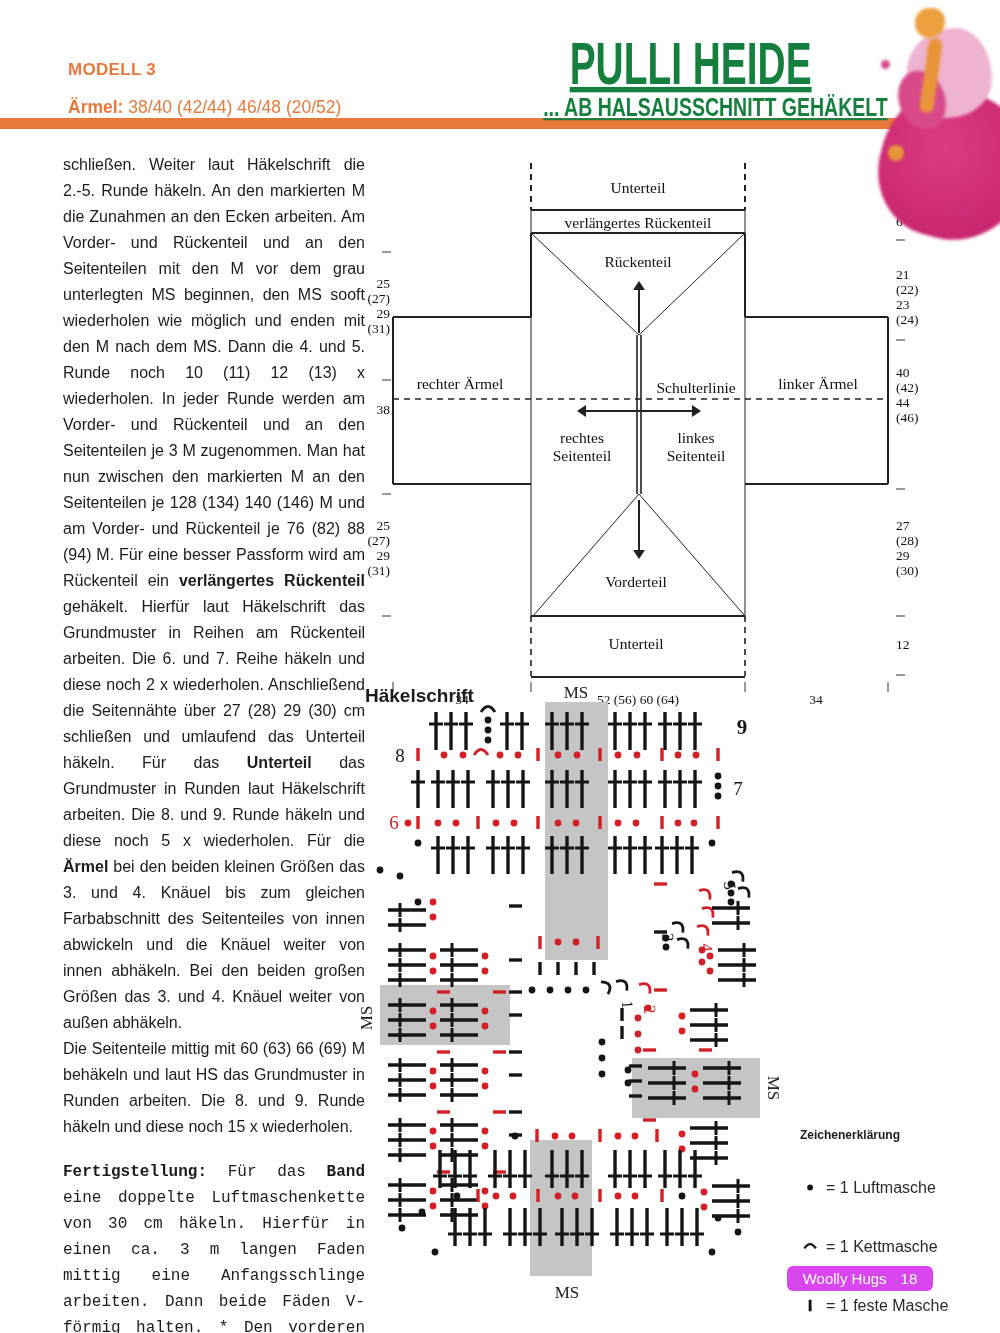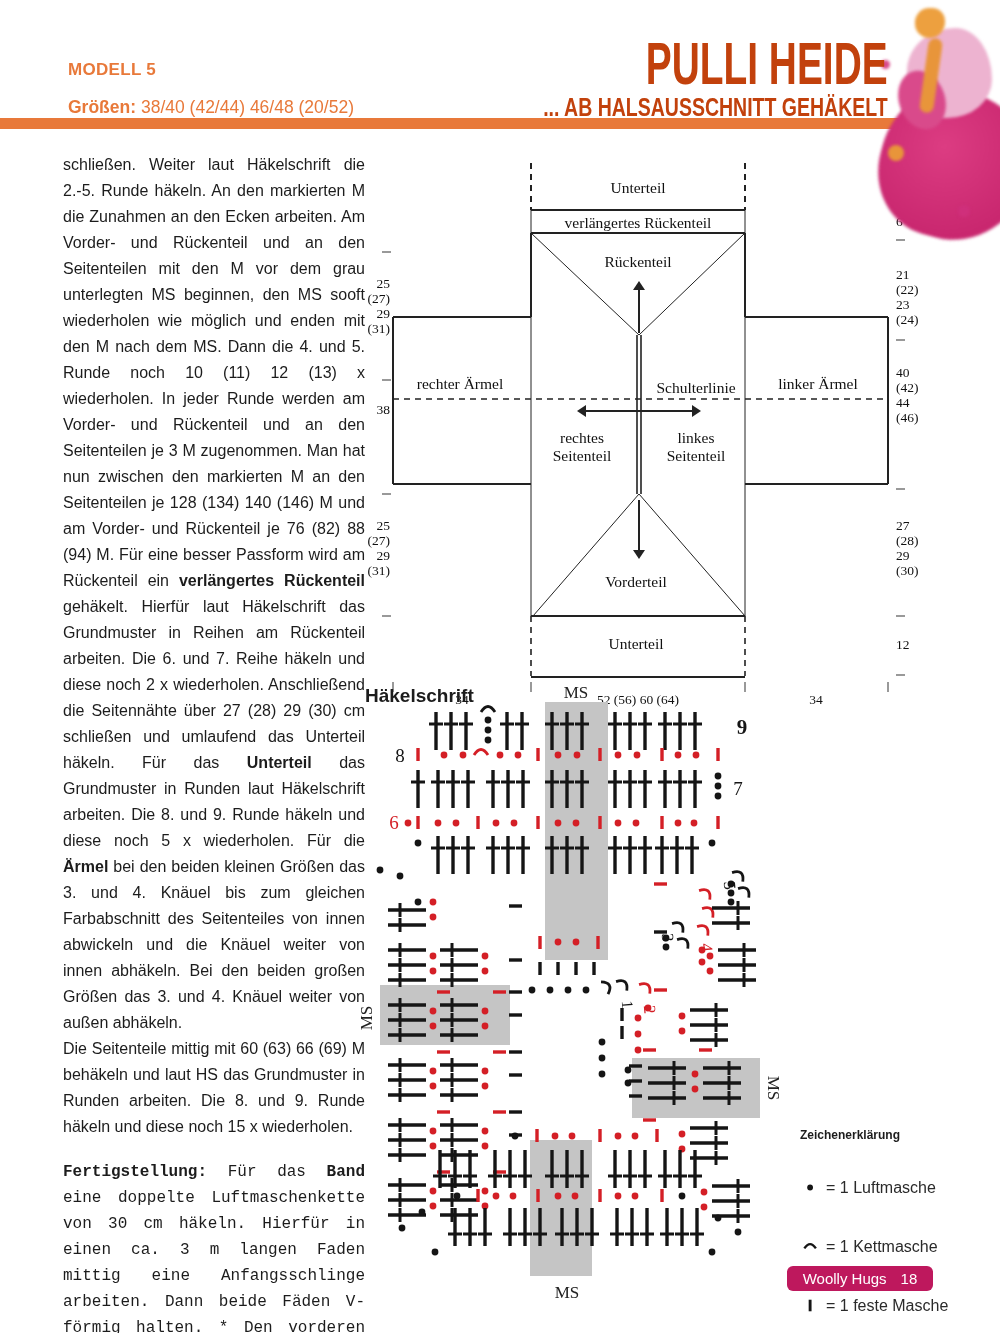--- a/index.html
+++ b/index.html
@@ -3,21 +3,21 @@
 <meta charset="utf-8">
 <style>
   html,body{margin:0;padding:0;background:#ffffff;}
   .page{position:relative;width:1000px;height:1333px;background:#fff;overflow:hidden;
         font-family:"Liberation Sans",sans-serif;color:#1c1c1c;}
   
   .model{position:absolute;left:68px;top:60px;font-size:17px;font-weight:bold;color:#e8793a;letter-spacing:.3px;}
   .size-line{position:absolute;left:68px;top:97px;font-size:17.5px;color:#e8793a;}
   .size-line b{font-weight:bold;}
   .orange-bar{position:absolute;left:0;top:118px;width:1000px;height:11px;background:#e8793a;}
-  .title-wrap{position:absolute;right:112px;top:34px;text-align:right;color:#c2410c;z-index:3;}
+  .title-wrap{position:absolute;right:112px;top:34px;color:#15803d;z-index:3;text-decoration:underline;}
   .title-main{font-size:54px;font-weight:bold;line-height:1;transform:scale(.72,1.08);transform-origin:right top;white-space:nowrap;}
   .title-sub{font-size:25px;font-weight:bold;line-height:1;margin-top:6px;transform:scale(.78,1.05);transform-origin:right top;white-space:nowrap;}
   
   .splash{position:absolute;right:0;top:0;width:150px;height:250px;overflow:hidden;z-index:2;pointer-events:none;}
   .blob{position:absolute;filter:blur(1.5px);}
   .b1{right:-30px;top:90px;width:150px;height:150px;background:radial-gradient(circle at 40% 40%,#dc3c82,#c9276f 70%);border-radius:48% 62% 55% 45%/55% 45% 60% 50%;transform:rotate(15deg);}
   .b2{right:8px;top:28px;width:85px;height:90px;background:#edb3d0;border-radius:60% 45% 55% 50%/50% 60% 45% 55%;}
   .b3{right:55px;top:70px;width:46px;height:60px;background:#d94a8b;border-radius:50%;transform:rotate(-20deg);}
   .b4{right:55px;top:8px;width:30px;height:30px;background:#eda03f;border-radius:50% 45% 55% 50%;}
   .b5{right:62px;top:38px;width:14px;height:75px;background:#e8953a;border-radius:8px;transform:rotate(8deg);}
@@ -32,30 +32,30 @@
   .schematic{position:absolute;left:360px;top:155px;}
   .chart{position:absolute;left:360px;top:680px;}
   .chart-title{position:absolute;left:365px;top:685px;font-size:19px;font-weight:bold;}
   
   .legend{position:absolute;left:800px;top:1128px;width:190px;}
   .legend-title{font-size:12px;font-weight:bold;margin-bottom:0;}
   .legend-row{display:flex;align-items:center;height:27px;margin-top:32px;}
   .legend-glyph{width:26px;height:27px;flex:0 0 26px;}
   .legend-label{font-size:16px;color:#2a2a2a;}
   
-  .footer-box{position:absolute;left:787px;top:1266px;width:146px;height:25px;background:#be185d;border-radius:6px;
+  .footer-box{position:absolute;left:787px;top:1266px;width:146px;height:25px;background:#d946ef;border-radius:6px;
               display:flex;align-items:center;justify-content:center;gap:14px;color:#fff;font-size:15px;}
 </style>
 </head>
 <body>
 
 <div class="page">
 
-  <div class="model">MODELL 5</div>
-  <div class="size-line"><b>Größen:</b><span> 38/40 (42/44) 46/48 (20/52)</span></div>
+  <div class="model">MODELL 3</div>
+  <div class="size-line"><b>Ärmel:</b><span> 38/40 (42/44) 46/48 (20/52)</span></div>
   <div class="orange-bar"></div>
 
   <div class="title-wrap">
     <div class="title-main">PULLI HEIDE</div>
     <div class="title-sub">... AB HALSAUSSCHNITT GEHÄKELT</div>
   </div>
 
   <div class="splash">
     <div class="blob b1"></div>
     <div class="blob b2"></div>

